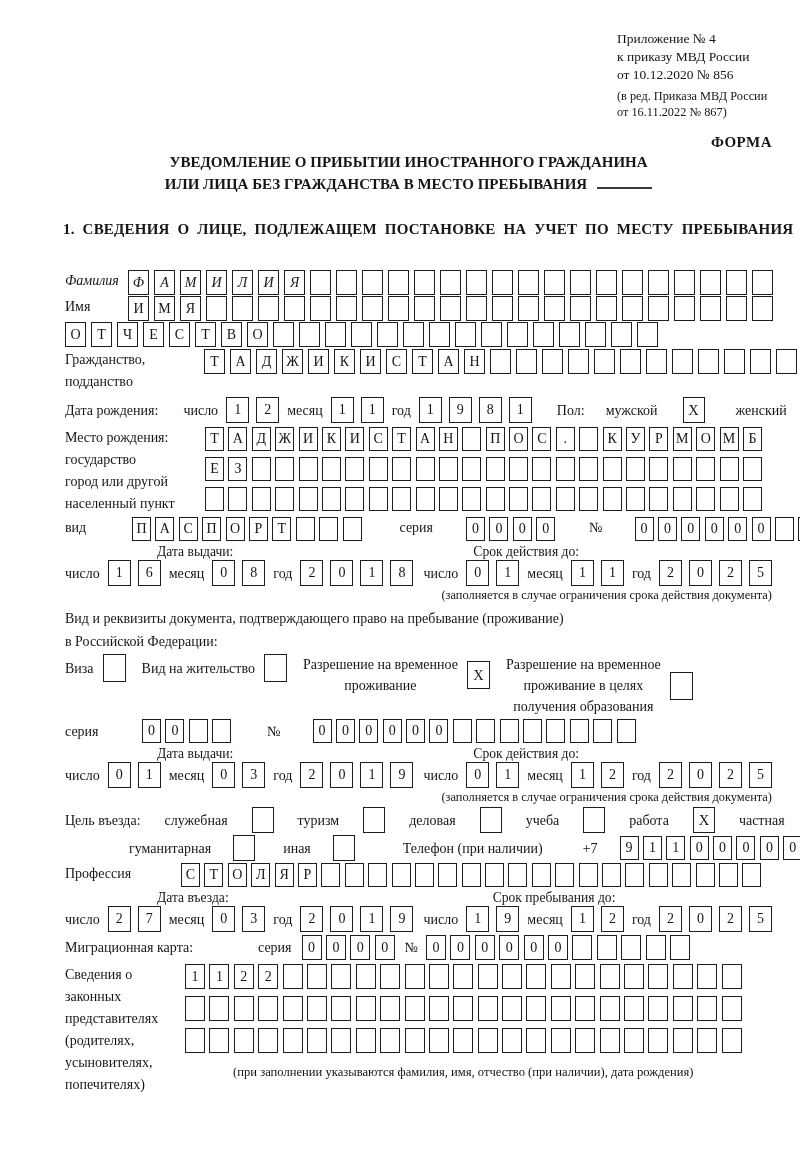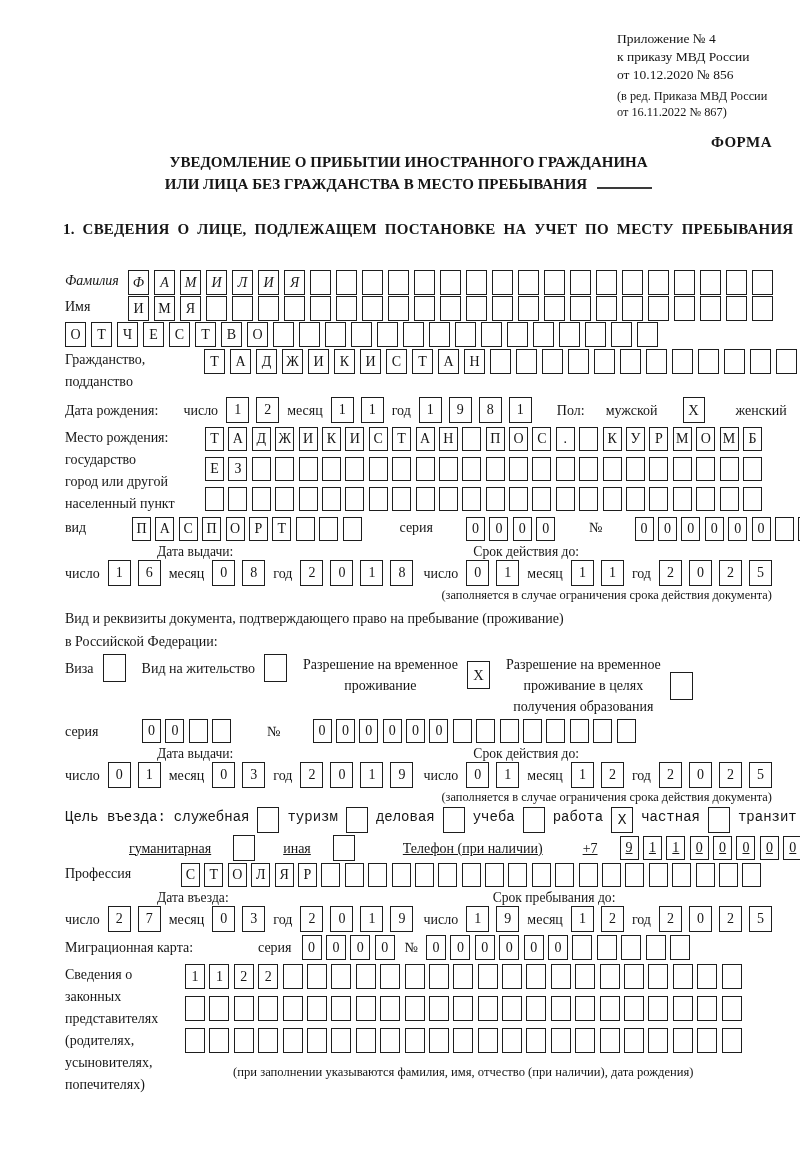--- a/index.html
+++ b/index.html
@@ -495,39 +495,39 @@
       <span class="cells cdate">
           <span class="cell">2</span>
           <span class="cell">0</span>
           <span class="cell">2</span>
           <span class="cell">5</span>
         </span>
     </span>
   </div>
   <div class="note-right">(заполняется в случае ограничения срока действия документа)</div>
 
-  <div class="frow mt2" style="align-items:flex-start;gap:8px;font-family:Liberation Mono, monospace;">
+  <div class="frow mt2" style="align-items:center;gap:24px;">
     <span class="lbl">Цель въезда:</span>
     <span class="lbl">служебная</span>
     <span class="cb sm"></span>
     <span class="lbl">туризм</span>
     <span class="cb sm"></span>
     <span class="lbl">деловая</span>
     <span class="cb sm"></span>
     <span class="lbl">учеба</span>
     <span class="cb sm"></span>
     <span class="lbl">работа</span>
     <span class="cb sm">X</span>
     <span class="lbl">частная</span>
     <span class="cb sm"></span>
     <span class="lbl">транзит</span>
     <span class="cb sm"></span>
   </div>
 
-  <div class="frow mt2" style="align-items:center;gap:22px;text-decoration:underline;">
+  <div class="frow mt2" style="align-items:center;gap:22px;">
     <span class="lbl" style="margin-left:64px;">гуманитарная</span>
     <span class="cb sm"></span>
     <span class="lbl" style="margin-left:6px;">иная</span>
     <span class="cb sm"></span>
     <span class="lbl" style="margin-left:26px;">Телефон (при наличии)</span>
     <span class="lbl" style="margin-left:18px;">+7</span>
     <span class="cells c19">
         <span class="cell">9</span>
         <span class="cell">1</span>
         <span class="cell">1</span>

